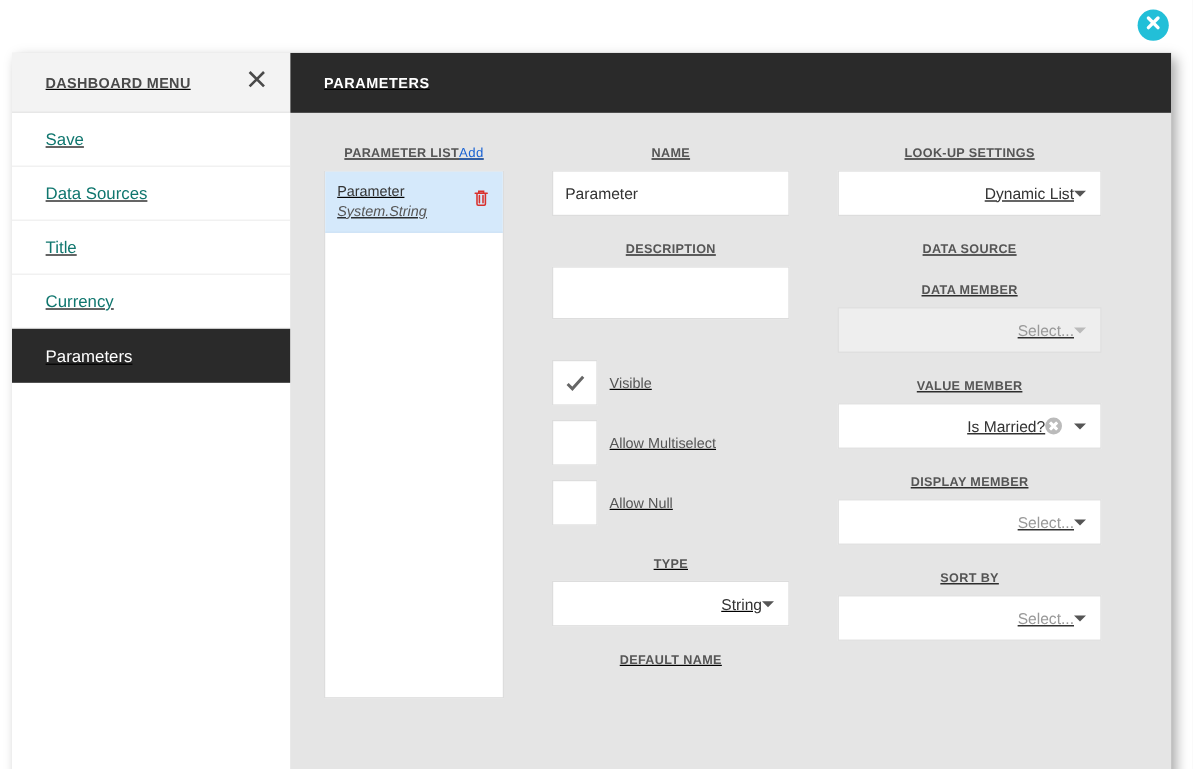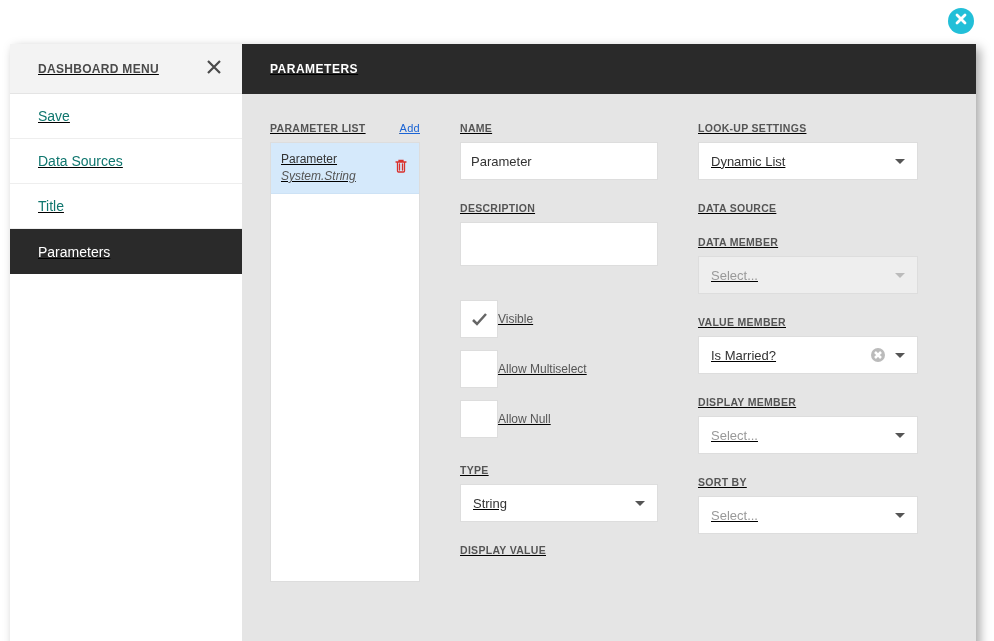--- a/index.html
+++ b/index.html
@@ -102,21 +102,21 @@
   .col-list { width: 150px; }
   .col-mid { width: 198px; }
   .col-right { width: 220px; }
   .section-label {
     font-size: 10.5px;
     font-weight: 700;
     color: #555;
     letter-spacing: 0.3px;
     margin-bottom: 8px;
     display: flex;
-    justify-content: space-between;
+    justify-content: center;
     align-items: center;
   }
   .add-link {
     color: #1a63d4;
     font-size: 11px;
     font-weight: 400;
     text-decoration: underline;
     cursor: pointer;
   }
   .param-list-box {
@@ -143,21 +143,21 @@
     background: #fff;
     font-size: 13px;
     color: #333;
     padding: 0 10px;
   }
   .input.desc { height: 44px; }
   .input::placeholder { color: #999; }
   .check-row {
     display: flex;
     align-items: center;
-    gap: 0;
+    gap: 10px;
     margin-bottom: 12px;
   }
   .check-box {
     width: 38px;
     height: 38px;
     border: 1px solid #ddd;
     background: #fff;
     display: flex;
     align-items: center;
     justify-content: center;
@@ -165,21 +165,21 @@
   }
   .check-box svg { width: 20px; height: 20px; stroke: #666; stroke-width: 2.5; fill: none; }
   .check-label { font-size: 12px; color: #555; }
   .select {
     width: 100%;
     height: 38px;
     border: 1px solid #ddd;
     background: #fff;
     display: flex;
     align-items: center;
-    justify-content: space-between;
+    justify-content: flex-end;
     padding: 0 12px;
     font-size: 13px;
     color: #333;
     cursor: pointer;
   }
   .select.disabled { background: #eee; color: #999; }
   .select.placeholder { color: #999; }
   .select-right { display: flex; align-items: center; gap: 10px; }
   .caret { width: 0; height: 0; border-left: 5px solid transparent; border-right: 5px solid transparent; border-top: 5px solid #555; }
   .select.disabled .caret { border-top-color: #bbb; }
@@ -214,20 +214,23 @@
     </div>
     <div class="menu-item">
         <span>Save</span>
       </div>
     <div class="menu-item">
         <span>Data Sources</span>
       </div>
     <div class="menu-item">
         <span>Title</span>
       </div>
+    <div class="menu-item">
+        <span>Currency</span>
+      </div>
     <div class="menu-item active">
         <span>Parameters</span>
       </div>
   </div>
 
   <div class="main">
     <div class="main-header">
       <span>PARAMETERS</span>
     </div>
     <div class="main-body">
@@ -283,21 +286,21 @@
 
         <div class="field-block">
           <div class="section-label">TYPE</div>
           <div class="select">
             <span>String</span>
             <span class="caret"></span>
           </div>
         </div>
 
         <div class="field-block">
-          <div class="section-label">DISPLAY VALUE</div>
+          <div class="section-label">DEFAULT NAME</div>
         </div>
       </div>
 
       <div class="col-right">
         <div class="field-block">
           <div class="section-label">LOOK-UP SETTINGS</div>
           <div class="select">
             <span>Dynamic List</span>
             <span class="caret"></span>
           </div>

